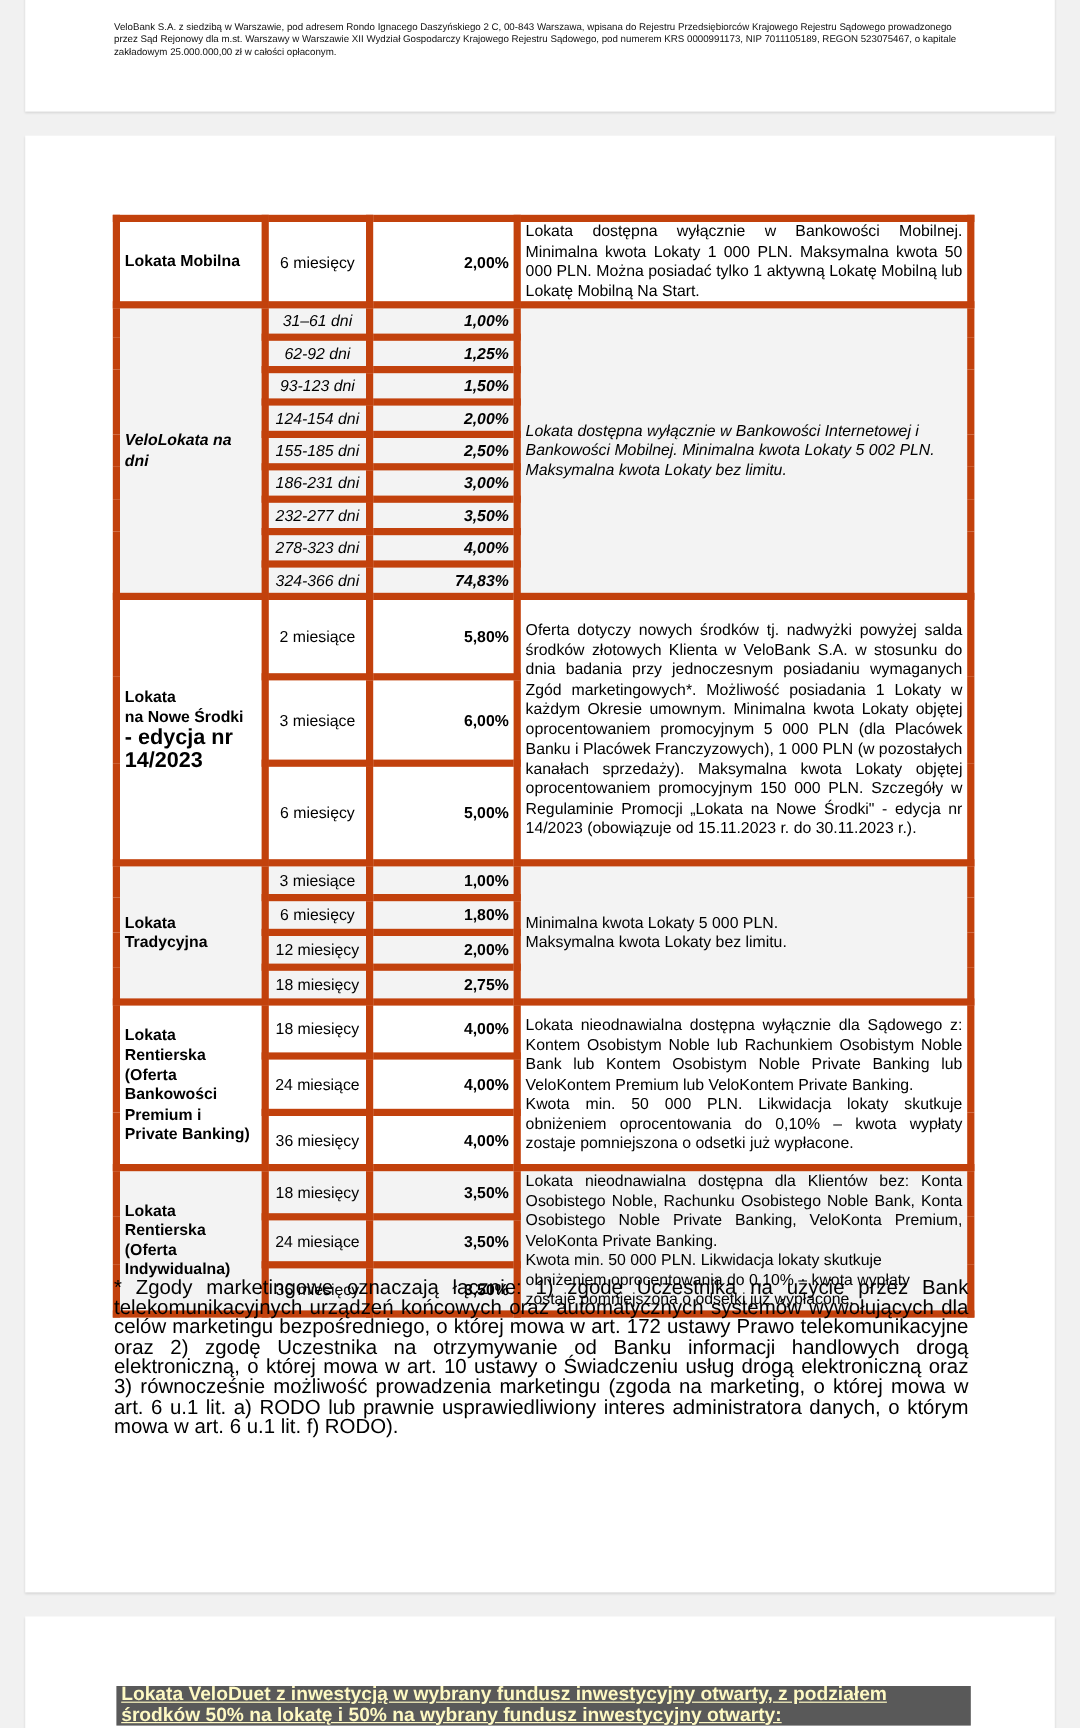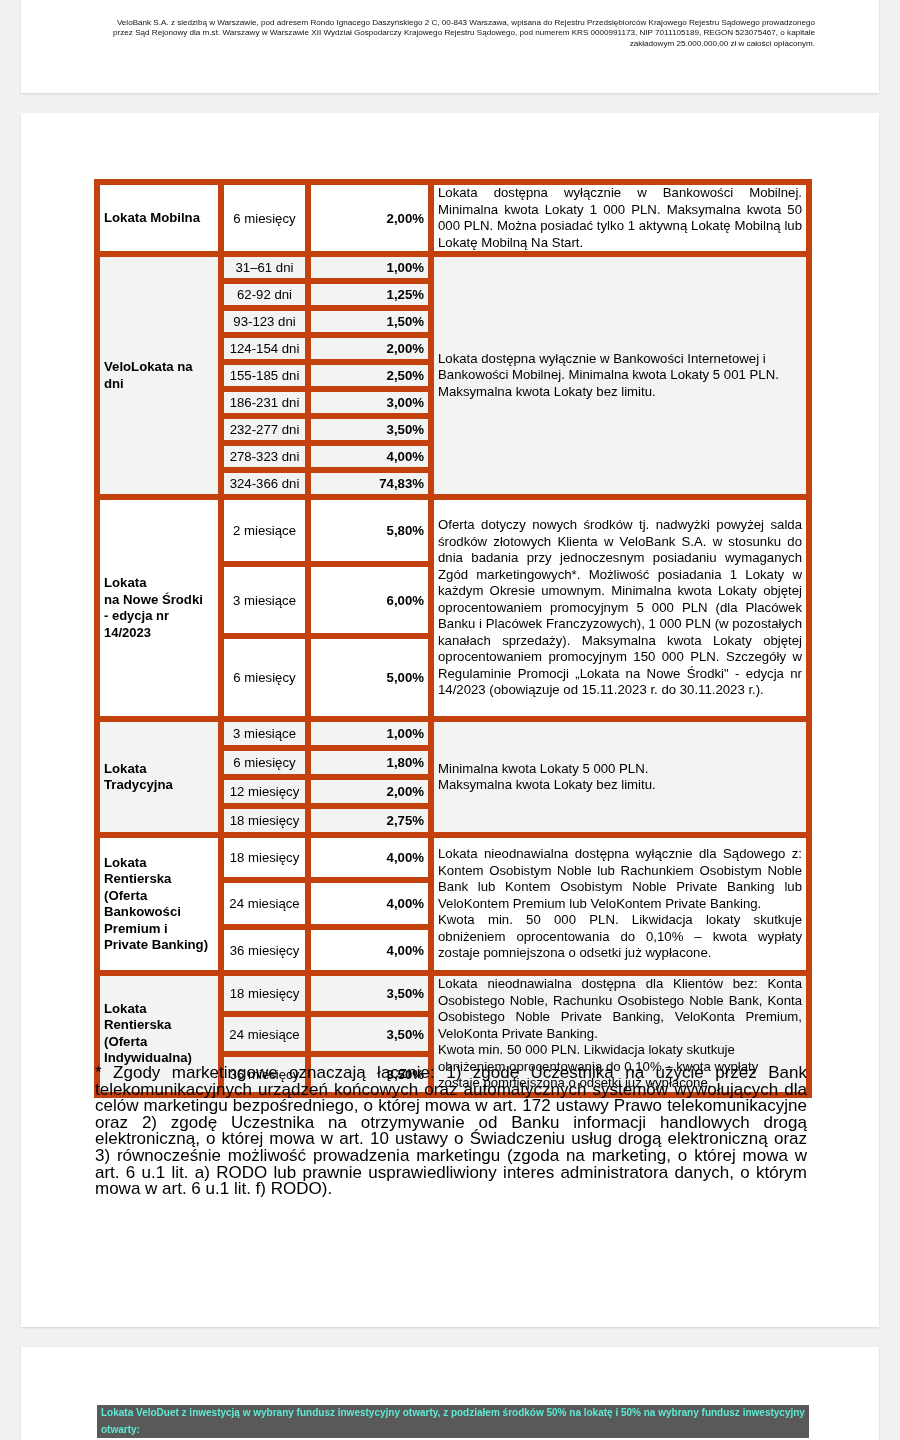--- a/index.html
+++ b/index.html
@@ -15,21 +15,21 @@
     background: #fff;
     box-shadow: 0 1px 2px rgba(0,0,0,0.12);
     overflow: hidden;
   }
   #page1 { top: -20px; height: 113px; }
   #page2 { top: 113px; height: 1214px; }
   #page3 { top: 1347px; height: 120px; }
 
   .legal {
     position: absolute; left: 74px; top: 38px; width: 720px;
-    font-size: 8.1px; line-height: 10.3px; color: #111; text-align: right;
+    font-size: 8.1px; line-height: 10.3px; color: #111;
   }
 
   table.rates {
     position: absolute; left: 73px; top: 66px;
     width: 712px;
     border-collapse: collapse;
     font-size: 13.2px;
     table-layout: fixed;
   }
   table.rates td {
@@ -40,31 +40,31 @@
   table.rates col.c1 { width: 124px; }
   table.rates col.c2 { width: 87px; }
   table.rates col.c3 { width: 123px; }
   table.rates col.c4 { width: 378px; }
   td.name { font-weight: bold; line-height: 16.5px; margin-left: 28px; }
   td.term { text-align: center; }
   td.rate { text-align: right; font-weight: bold; }
   td.desc { text-align: justify; line-height: 16.5px; padding: 1px 4px; }
   td.desc.left { text-align: left; }
   tr.g td { background: #f3f3f3; }
-  tr.bar td { height: 21px; }
+  tr.bar td { height: 21px; font-style: italic; }
 
   .footnote {
     position: absolute; left: 74px; top: 952px; width: 712px;
     font-size: 17px; line-height: 16.6px; text-align: justify;
   }
 
   .veloduet {
     position: absolute; left: 76px; top: 58px; width: 704px;
-    background: #595959; color: #5eead4; font-weight: bold;
-    font-size: 10px; line-height: 16.5px; padding: 0 4px;
+    background: #595959; color: #fef9c3; font-weight: bold;
+    font-size: 16px; line-height: 16.5px; padding: 0 4px; text-decoration: underline;
   }
 </style>
 </head>
 <body>
 
 <div class="page" id="page1">
   <div class="legal">VeloBank S.A. z siedzibą w Warszawie, pod adresem Rondo Ignacego Daszyńskiego 2 C, 00-843 Warszawa, wpisana do Rejestru Przedsiębiorców Krajowego Rejestru Sądowego prowadzonego przez Sąd Rejonowy dla m.st. Warszawy w Warszawie XII Wydział Gospodarczy Krajowego Rejestru Sądowego, pod numerem KRS 0000991173, NIP 7011105189, REGON 523075467, o kapitale zakładowym 25.000.000,00 zł w całości opłaconym.</div>
 </div>
 
 <div class="page" id="page2">
@@ -81,21 +81,21 @@
         <td class="name">Lokata Mobilna</td>
         <td class="term">6 miesięcy</td>
         <td class="rate">2,00%</td>
         <td class="desc">Lokata dostępna wyłącznie w Bankowości Mobilnej. Minimalna kwota Lokaty 1 000 PLN. Maksymalna kwota 50 000 PLN. Można posiadać tylko 1 aktywną Lokatę Mobilną lub Lokatę Mobilną Na Start.</td>
       </tr>
 
       <tr class="g bar">
         <td class="name" rowspan="9">VeloLokata na dni</td>
         <td class="term">31–61 dni</td>
         <td class="rate">1,00%</td>
-        <td class="desc left" rowspan="9">Lokata dostępna wyłącznie w Bankowości Internetowej i Bankowości Mobilnej. Minimalna kwota Lokaty 5 001 PLN. Maksymalna kwota Lokaty bez limitu.</td>
+        <td class="desc left" rowspan="9">Lokata dostępna wyłącznie w Bankowości Internetowej i Bankowości Mobilnej. Minimalna kwota Lokaty 5 002 PLN. Maksymalna kwota Lokaty bez limitu.</td>
       </tr>
       <tr class="g bar">
         <td class="term">62-92 dni</td>
         <td class="rate">1,25%</td>
       </tr>
       <tr class="g bar">
         <td class="term">93-123 dni</td>
         <td class="rate">1,50%</td>
       </tr>
       <tr class="g bar">
@@ -120,21 +120,21 @@
       </tr>
       <tr class="g bar">
         <td class="term">324-366 dni</td>
         <td class="rate">74,83%</td>
       </tr>
 
       <tr style="height:67px;">
         <td class="name" rowspan="3">
           <span>Lokata</span><br>
           <span>na Nowe Środki</span><br>
-          <span class="small" style="font-size:13px;">- edycja nr 14/2023</span>
+          <span class="small" style="font-size:18px;">- edycja nr 14/2023</span>
         </td>
         <td class="term">2 miesiące</td>
         <td class="rate">5,80%</td>
         <td class="desc" rowspan="3">Oferta dotyczy nowych środków tj. nadwyżki powyżej salda środków złotowych Klienta w VeloBank S.A. w stosunku do dnia badania przy jednoczesnym posiadaniu wymaganych Zgód marketingowych*. Możliwość posiadania 1 Lokaty w każdym Okresie umownym. Minimalna kwota Lokaty objętej oprocentowaniem promocyjnym 5 000 PLN (dla Placówek Banku i Placówek Franczyzowych), 1 000 PLN (w pozostałych kanałach sprzedaży). Maksymalna kwota Lokaty objętej oprocentowaniem promocyjnym 150 000 PLN. Szczegóły w Regulaminie Promocji „Lokata na Nowe Środki" - edycja nr 14/2023 (obowiązuje od 15.11.2023 r. do 30.11.2023 r.).</td>
       </tr>
       <tr style="height:72px;">
         <td class="term">3 miesiące</td>
         <td class="rate">6,00%</td>
       </tr>
       <tr style="height:83px;">

